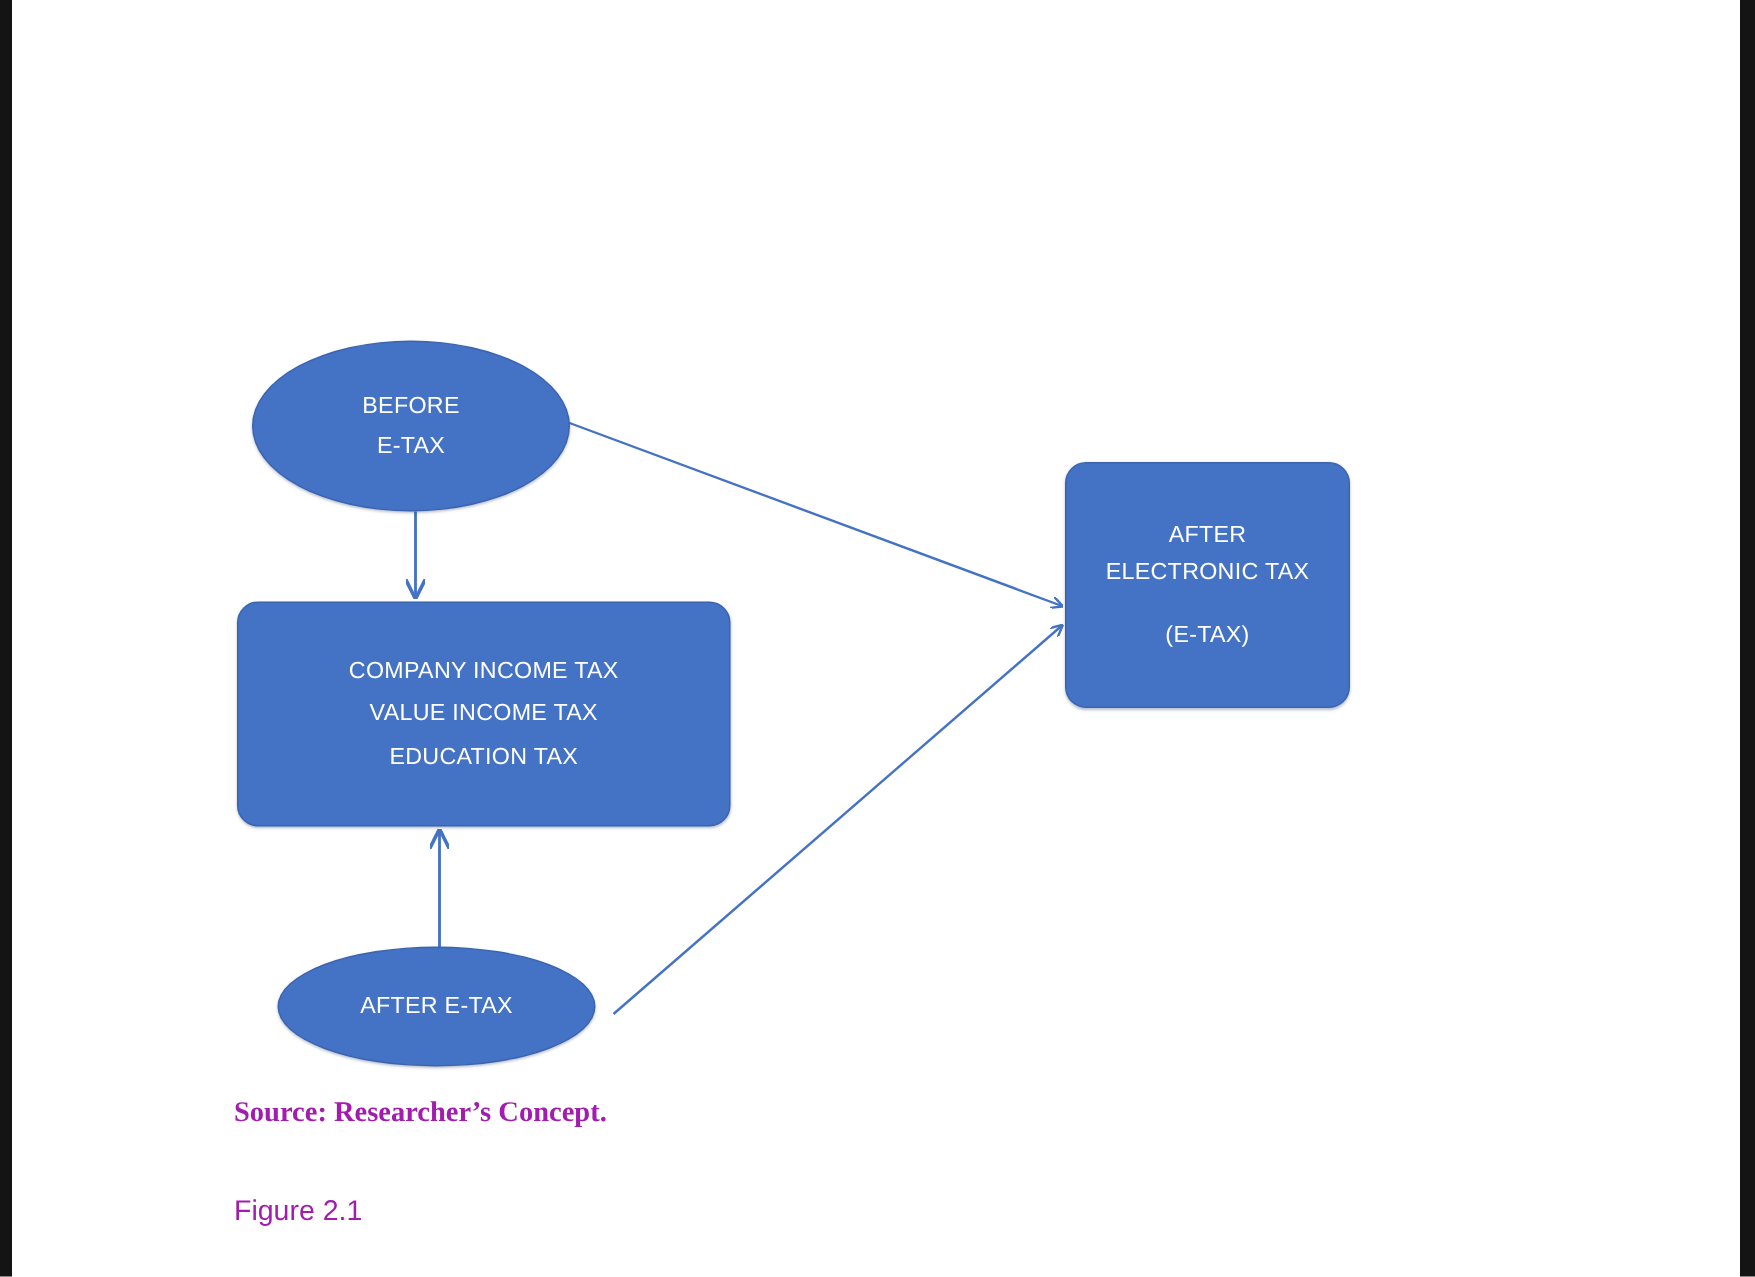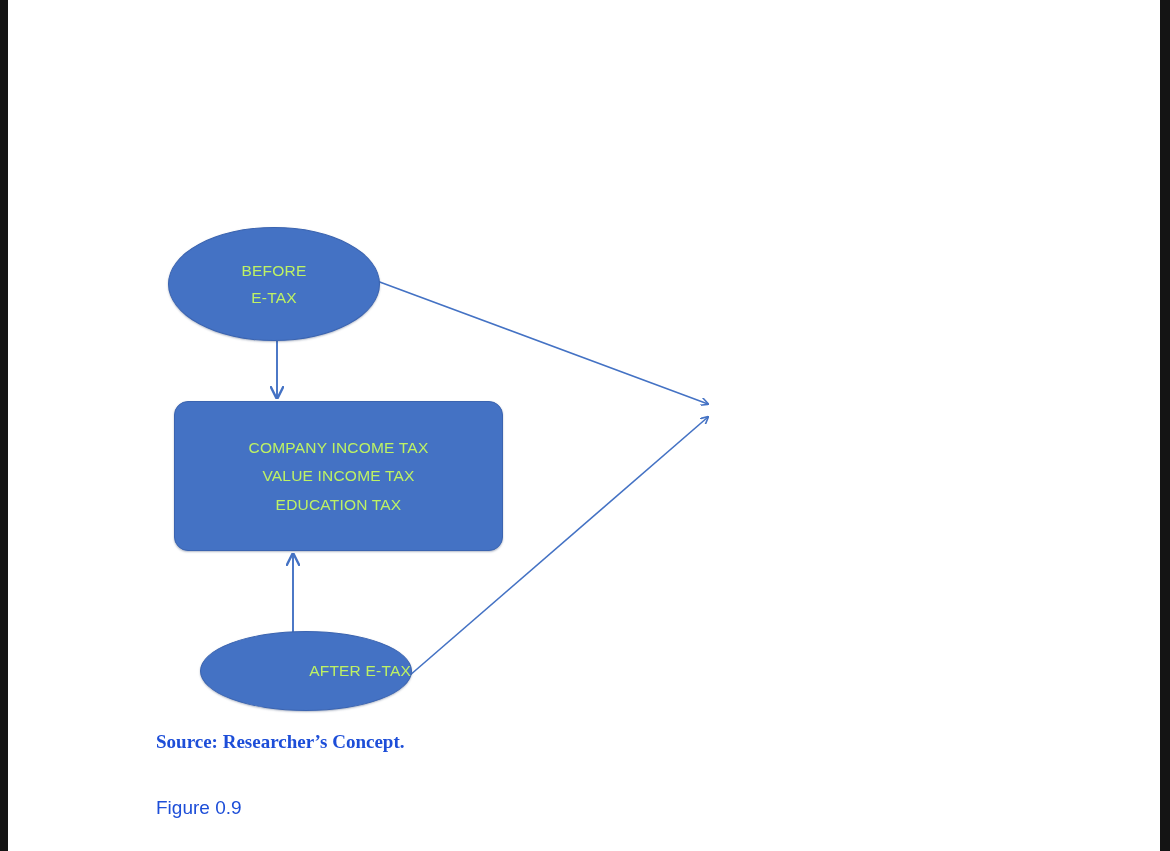--- a/index.html
+++ b/index.html
@@ -50,21 +50,21 @@
     height: 851px;
     overflow: visible;
   }
 
   
   .node {
     position: absolute;
     box-sizing: border-box;
     background: #4472C4;
     border: 1px solid #3B64B0;
-    color: #bef264;
+    color: #ffffff;
     display: flex;
     flex-direction: column;
     align-items: center;
     justify-content: center;
     text-align: center;
     font-size: 15.5px;
     line-height: 1.0;
     letter-spacing: 0.2px;
     box-shadow: 0 1px 2px rgba(40,60,100,0.35);
   }
@@ -76,43 +76,43 @@
   
   #node-before {
     left: 160px; top: 227px;
     width: 212px; height: 114px;
   }
   #node-before .line + .line { margin-top: 12px; }
 
   
   #node-tax-types {
     left: 150px; top: 401px;
-    width: 329px; height: 150px; margin-left: 16px;
+    width: 329px; height: 150px;
   }
   #node-tax-types .line + .line { margin-top: 13px; }
 
   
   #node-after-etax {
     left: 702px; top: 308px;
     width: 190px; height: 164px;
   }
   #node-after-etax .line + .line { margin-top: 10px; }
   #node-after-etax .line.spaced { margin-top: 26px; }
 
   
   #node-after-etax-small {
-    left: 192px; top: 631px;
-    width: 212px; height: 80px; align-items: flex-end;
+    left: 177px; top: 631px;
+    width: 212px; height: 80px;
   }
 
   
   .caption {
     position: absolute;
     white-space: nowrap;
-    color: #1d4ed8;
+    color: #a21caf;
   }
   #caption-source {
     left: 148px;
     top: 731px;
     font-family: "Liberation Serif", serif;
     font-weight: bold;
     font-size: 19px;
   }
   #caption-figure {
     left: 148px;
@@ -159,24 +159,29 @@
       <span class="line">BEFORE</span>
       <span class="line">E-TAX</span>
     </div>
 
     <div class="node rounded" id="node-tax-types">
       <span class="line">COMPANY INCOME TAX</span>
       <span class="line">VALUE INCOME TAX</span>
       <span class="line">EDUCATION TAX</span>
     </div>
 
+    <div class="node rounded" id="node-after-etax">
+      <span class="line">AFTER</span>
+      <span class="line">ELECTRONIC TAX</span>
+      <span class="line spaced">(E-TAX)</span>
+    </div>
 
     <div class="node ellipse" id="node-after-etax-small">
       <span class="line">AFTER E-TAX</span>
     </div>
 
   </div>
 
   <div class="caption" id="caption-source">Source: Researcher’s Concept.</div>
 
-  <div class="caption" id="caption-figure">Figure 0.9</div>
+  <div class="caption" id="caption-figure">Figure 2.1</div>
 
 </div>
 
 </body></html>

